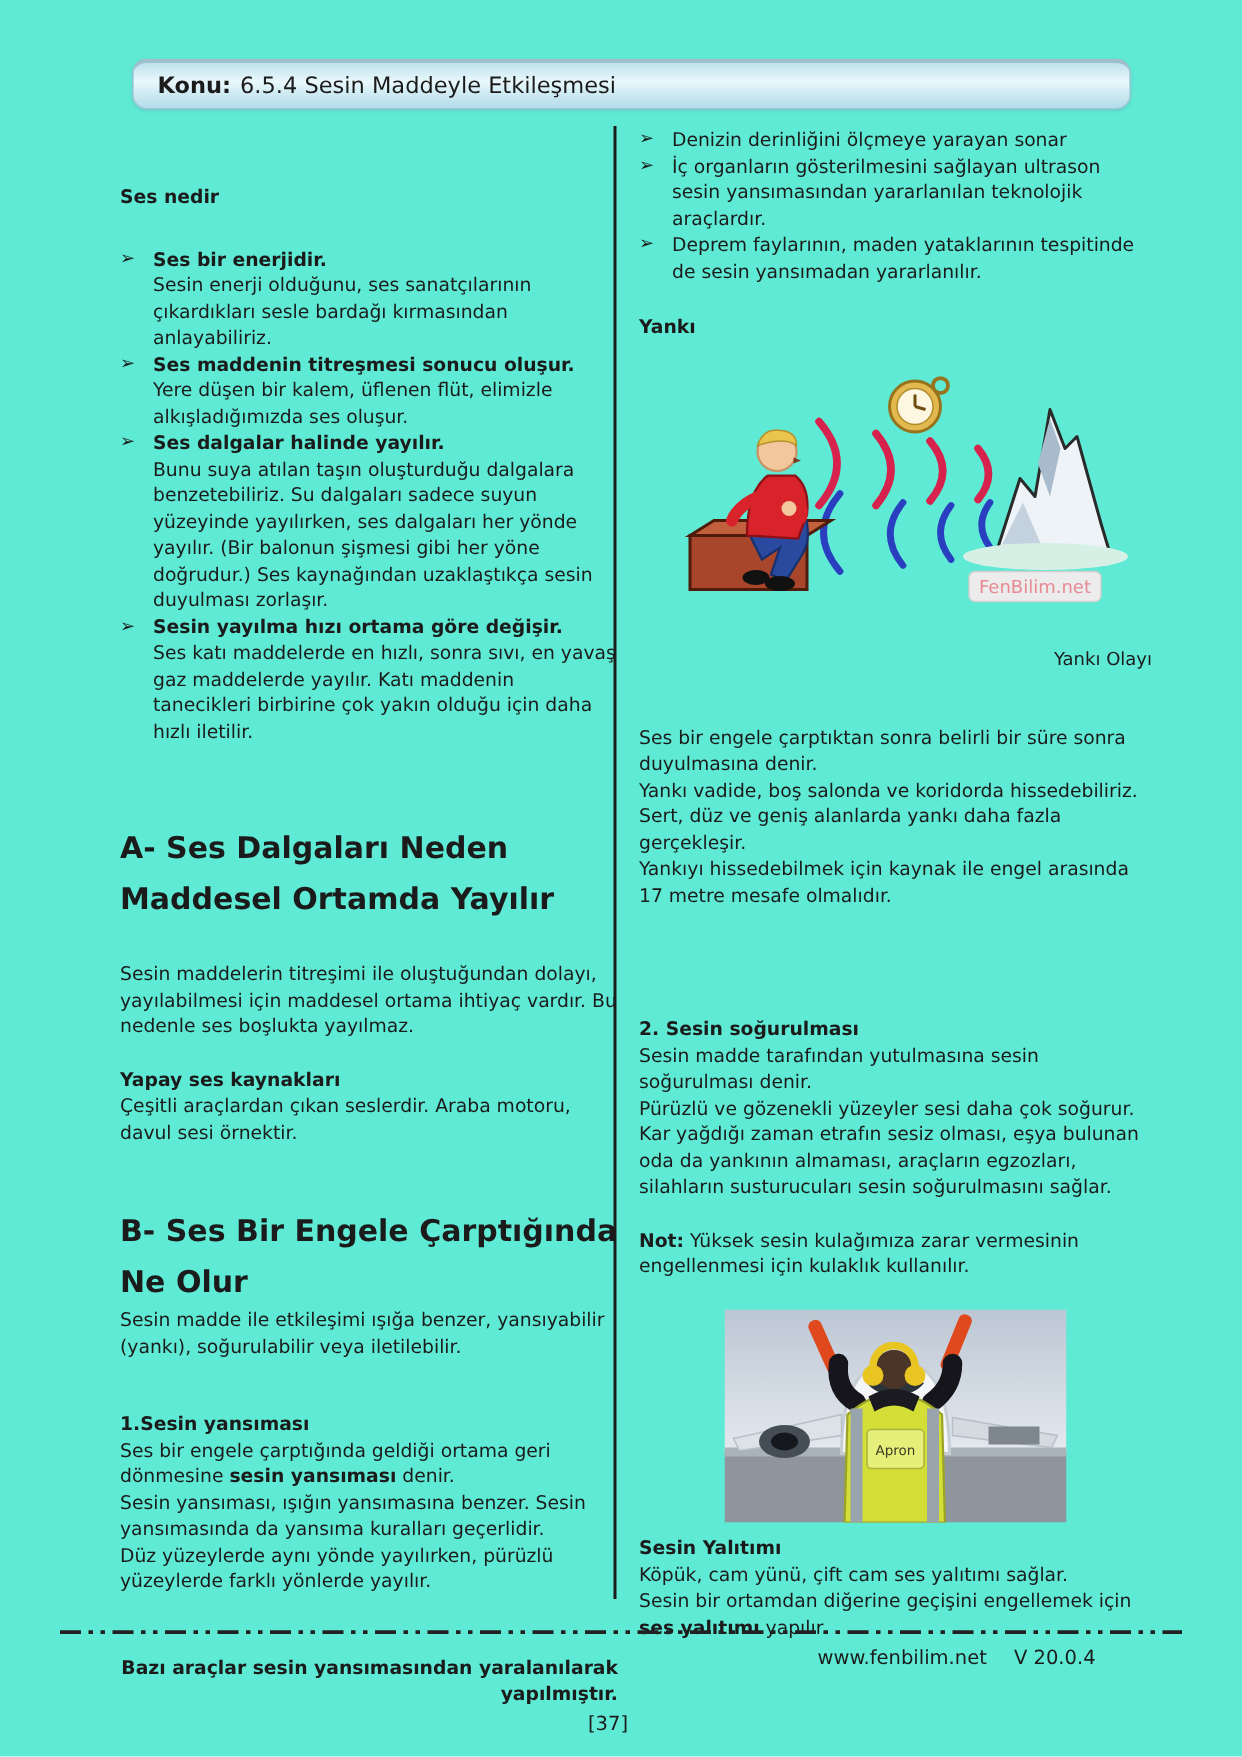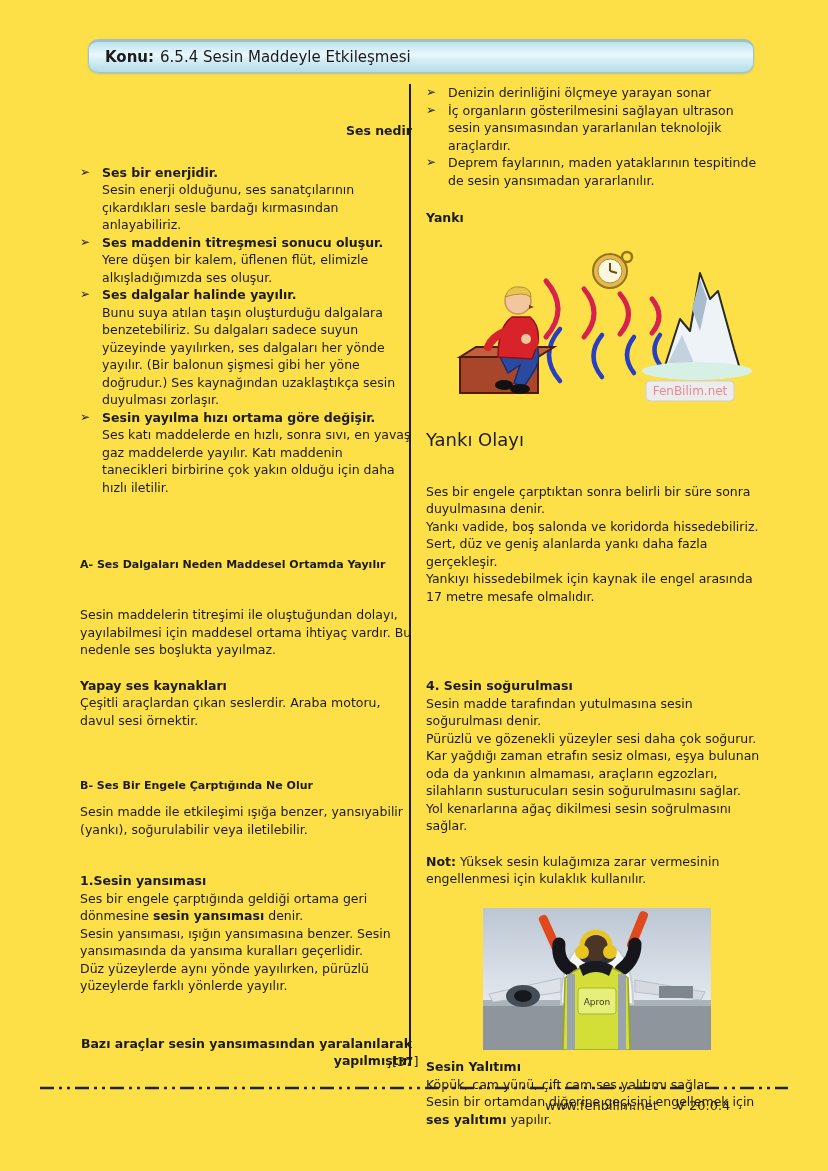--- a/index.html
+++ b/index.html
@@ -1,17 +1,17 @@
 <!DOCTYPE html>
 <html lang="tr"><head>
 <meta charset="utf-8">
 <style>
   html,body{margin:0;padding:0;background:#ffffff;}
   .page{
-    position:relative;width:828px;height:1171px;background:#fde047;
+    position:relative;width:828px;height:1171px;background:#5eead4;
     font-family:"DejaVu Sans",sans-serif;color:#1b1b1b;overflow:hidden;
   }
   
   .banner{
     position:absolute;left:88px;top:39px;width:666px;height:34px;
     border-radius:10px;
     background:linear-gradient(180deg,#bfe2ec 0%,#e9f8fc 42%,#d6eef5 60%,#b4dcea 100%);
     border:1px solid #9cc6d6;
     border-top:3px solid #9fbfcd;
     box-shadow:0 1px 2px rgba(120,160,175,.45);
@@ -19,36 +19,36 @@
     font-size:15px;
   }
   .banner b{margin-right:6px;}
   
   .divider{position:absolute;left:409px;top:84px;width:2px;height:982px;background:#1c1c1c;}
   .col{position:absolute;font-size:12.5px;line-height:17.5px;}
   .col-left{left:80px;top:110px;width:332px;}
   .col-right{left:426px;top:84px;width:342px;}
   .bold{font-weight:bold;text-align:right;}
   h3{font-size:12.5px;margin:0;font-weight:bold;}
-  .h-big{font-size:11px;font-weight:bold;line-height:34px;margin:0;}
+  .h-big{font-size:20px;font-weight:bold;line-height:34px;margin:0;}
   p{margin:0;}
   
   .blist{margin:0;padding:0;list-style:none;}
   .blist li{display:flex;}
   .arrow{flex:0 0 22px;font-size:12px;color:#1b1b1b;}
   .bullet-body{flex:1;}
   
-  .mt12{margin-top:12px;text-align:right;} .mt18{margin-top:18px;} .mt24{margin-top:24px;}
+  .mt12{margin-top:12px;} .mt18{margin-top:18px;} .mt24{margin-top:24px;}
   .mt34{margin-top:34px;} .mt40{margin-top:40px;} .mt52{margin-top:52px;}
   .mt72{margin-top:72px;} .mt14{margin-top:20px;} .mt8{margin-top:4px;}
   .figure{text-align:center;}
-  .caption{text-align:left;font-size:18px;margin-top:8px;}
+  .caption{text-align:right;font-size:12px;margin-top:8px;}
   
   .footer-line{position:absolute;left:40px;top:1086px;width:748px;height:4px;}
-  .footer-page{position:absolute;left:392px;top:1054px;font-size:13px;}
+  .footer-page{position:absolute;left:392px;top:1142px;font-size:13px;}
   .footer-site{position:absolute;left:545px;top:1098px;font-size:13px;}
   .footer-site span{margin-right:14px;}
 </style>
 </head>
 <body>
 
 <div class="page">
 
   <div class="banner">
     <b>Konu:</b>
@@ -181,25 +181,24 @@
       <div class="caption">Yankı Olayı</div>
     </div>
 
     <div class="mt34">
       <p>Ses bir engele çarptıktan sonra belirli bir süre sonra duyulmasına denir.</p>
       <p>Yankı vadide, boş salonda ve koridorda hissedebiliriz.</p>
       <p>Sert, düz ve geniş alanlarda yankı daha fazla gerçekleşir.</p>
       <p>Yankıyı hissedebilmek için kaynak ile engel arasında 17 metre mesafe olmalıdır.</p>
     </div>
 
-    <h3 class="mt72">4. Sesin soğurulması</h3>
+    <h3 class="mt72">2. Sesin soğurulması</h3>
     <p>Sesin madde tarafından yutulmasına sesin soğurulması denir.</p>
     <p>Pürüzlü ve gözenekli yüzeyler sesi daha çok soğurur.</p>
     <p>Kar yağdığı zaman etrafın sesiz olması, eşya bulunan oda da yankının almaması, araçların egzozları, silahların susturucuları sesin soğurulmasını sağlar.</p>
-    <p>Yol kenarlarına ağaç dikilmesi sesin soğrulmasını sağlar.</p>
 
     <p class="mt18"><span class="bold">Not:</span><span> Yüksek sesin kulağımıza zarar vermesinin engellenmesi için kulaklık kullanılır.</span></p>
 
     <div class="figure mt14">
       <svg width="228" height="142" viewBox="0 0 228 142">
         <defs>
           <linearGradient id="sky" x1="0" y1="0" x2="0" y2="1">
             <stop offset="0" stop-color="#bcc7d4"></stop>
               <stop offset="1" stop-color="#e4e9ef"></stop>
           </linearGradient>

